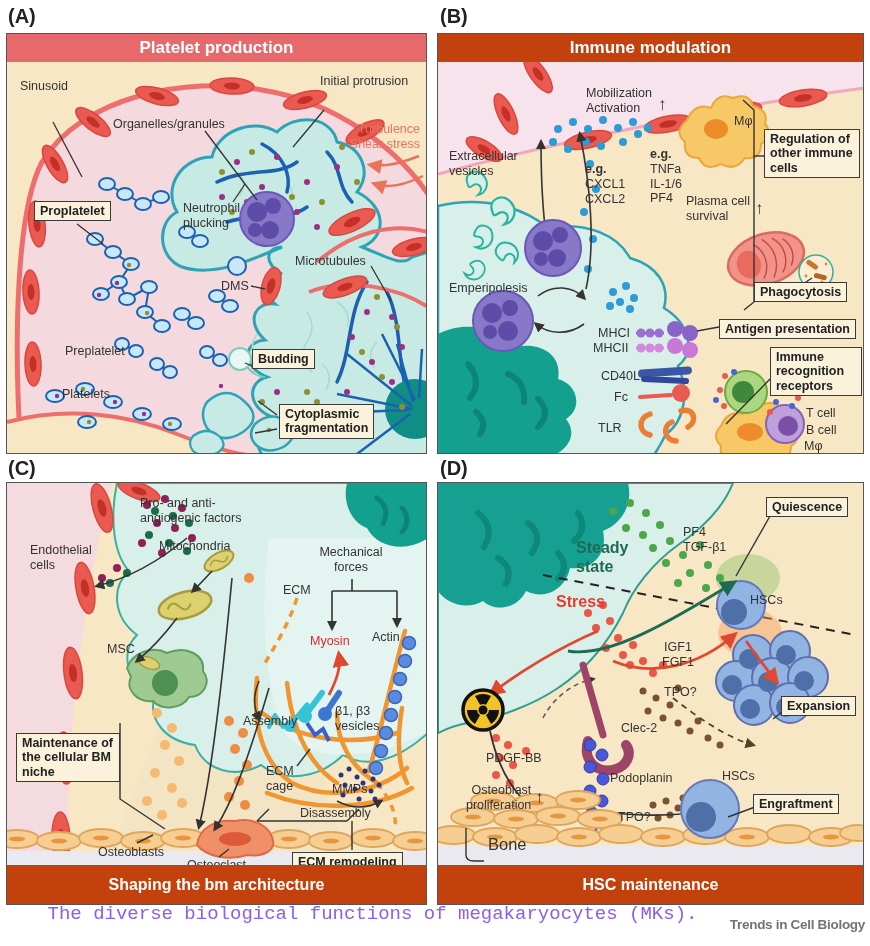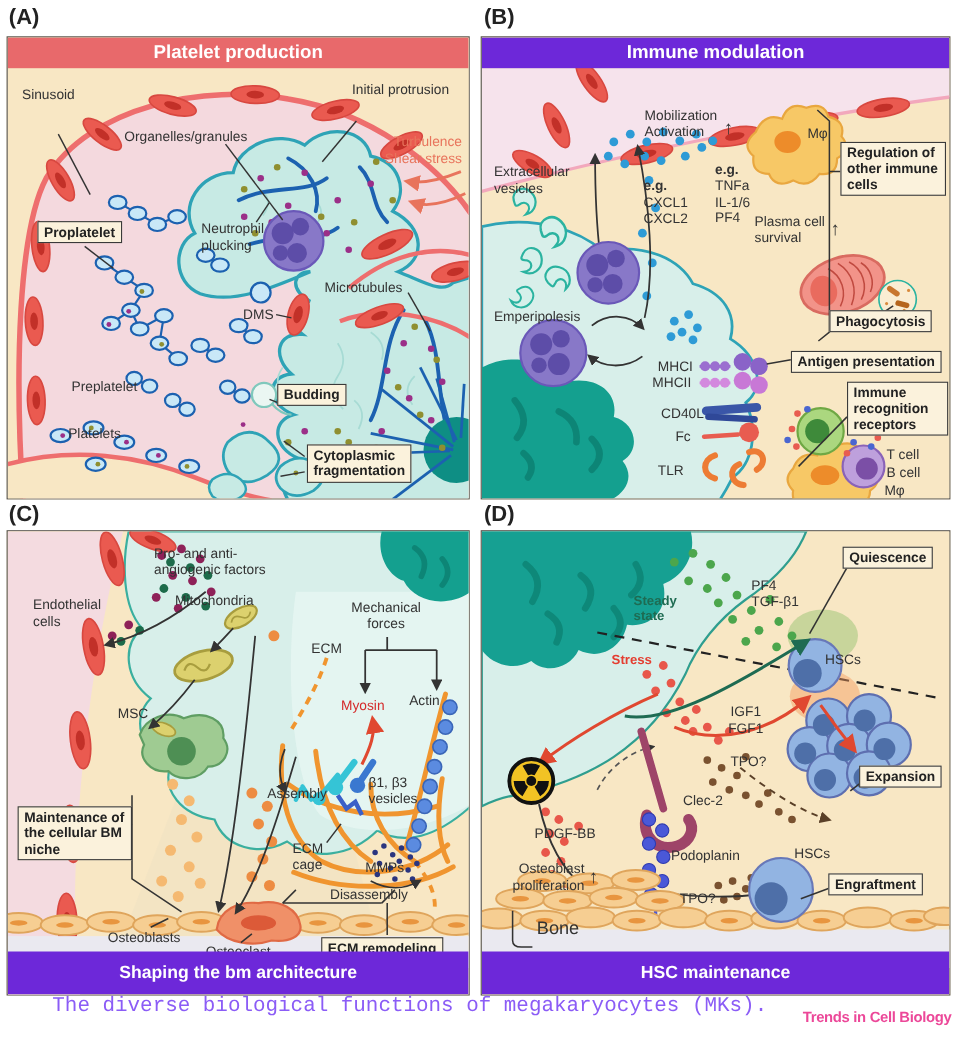--- a/index.html
+++ b/index.html
@@ -6,35 +6,35 @@
   #fig{position:relative;width:870px;height:946px;background:#fff;overflow:hidden;
        font-family:"Liberation Sans","DejaVu Sans",sans-serif;color:#333;}
   .ptag{position:absolute;font-size:20px;font-weight:bold;color:#222;}
   .panel{position:absolute;border:1.6px solid #555;box-sizing:border-box;background:#F8E7C4;overflow:hidden;}
   .panel svg{position:absolute;left:0;top:0;}
   .phead,.pfoot{position:absolute;left:0;right:0;height:28px;display:flex;align-items:center;justify-content:center;
        color:#fff;font-weight:bold;font-size:17px;z-index:5;}
   .phead{top:0;}
   .pfoot{bottom:0;height:39px;font-size:16px;}
   .hred{background:#E8696B;}
-  .hblue{background:#6d28d9;}
+  .hblue{background:#c2410c;}
   .lbl{position:absolute;font-size:12.5px;line-height:1.18;color:#333;z-index:4;}
   .box{position:absolute;font-size:12.5px;line-height:1.15;font-weight:bold;color:#222;z-index:4;
        background:#FBF2DC;border:1.6px solid #3a3a3a;padding:2px 5px;}
   .pre{white-space:pre-line;}
   .ctr{text-align:center;}
   .rt{text-align:right;}
   .b{font-weight:bold;}
   .orange{color:#E8745C;}
   .red{color:#E43D30;font-weight:bold;}
   .green{color:#1E6B52;font-weight:bold;}
-  .big{font-size:12px;}
+  .big{font-size:16px;}
   .arrowup{font-size:17px;font-weight:bold;vertical-align:middle;}
   .caption{position:absolute;left:0;top:903px;width:745px;text-align:center;font-size:19px;color:#8b5cf6;font-family:Liberation Mono, monospace;}
-  .journal{position:absolute;right:5px;top:917px;font-size:13.5px;font-weight:bold;color:#ec4899;letter-spacing:-0.3px;}
+  .journal{position:absolute;right:5px;top:917px;font-size:13.5px;font-weight:bold;color:#737373;letter-spacing:-0.3px;}
 </style>
 </head>
 <body>
 
 <svg width="0" height="0" style="position:absolute">
   <defs>
     <marker id="ah-k" viewBox="0 0 10 10" refX="7" refY="5" markerWidth="6.5" markerHeight="6.5" orient="auto">
         <path d="M0,0L10,5L0,10z" fill="#333"></path>
       </marker>
     <marker id="ah-r" viewBox="0 0 10 10" refX="7" refY="5" markerWidth="6" markerHeight="6" orient="auto">
@@ -487,21 +487,21 @@
 
       <g stroke="#333" stroke-width="1.4" fill="none">
         <path d="M305,66 L316,76 L316,268 L306,276"></path>
           <path d="M316,122 L326,122"></path>
         <path d="M362,252 L374,244"></path>
         <path d="M281,293 L259,297"></path>
         <path d="M332,345 L288,390"></path>
       </g>
     </svg>
     <div class="phead hblue">Immune modulation</div>
-    <div class="lbl" style="left:148px;top:64px;display:flex;gap:6px;align-items:flex-end;">
+    <div class="lbl" style="left:148px;top:52px;display:flex;gap:6px;align-items:flex-end;">
       <span class="pre">Mobilization
 Activation</span>
       <span class="arrowup">↑</span>
     </div>
     <div class="lbl" style="left:296px;top:80px;">Mφ</div>
     <div class="lbl pre" style="left:11px;top:115px;">Extracellular
 vesicles</div>
     <div class="box" style="left:326px;top:95px;width:84px;">Regulation of other immune cells</div>
     <div class="lbl" style="left:147px;top:128px;">
       <span class="b">e.g.</span>

